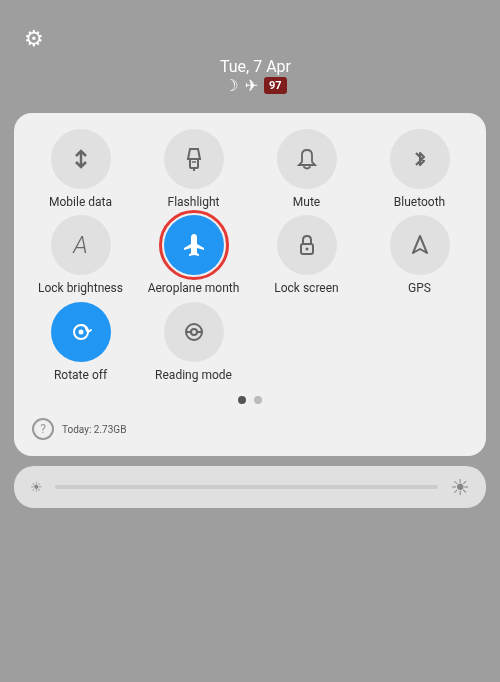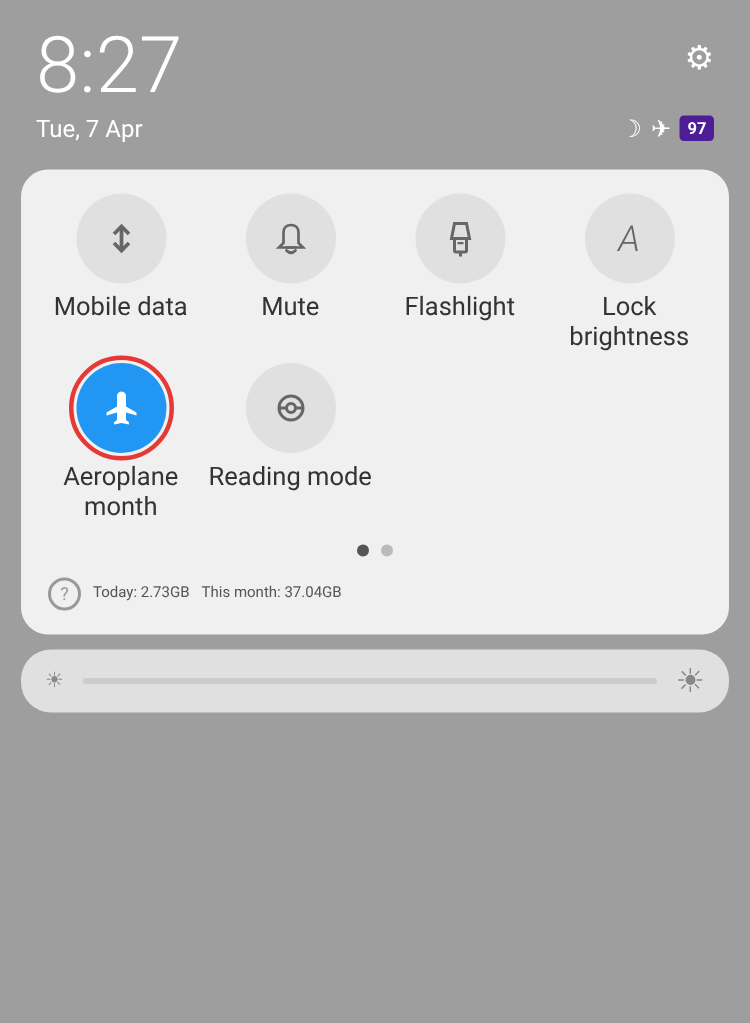--- a/index.html
+++ b/index.html
@@ -26,35 +26,36 @@
     }
     .gear-icon {
       color: #fff;
       font-size: 22px;
       margin-top: 8px;
     }
     .date-row {
       display: flex;
       justify-content: space-between;
       align-items: center;
-      padding: 0 24px 10px 24px;
+      padding: 0 24px 10px 35px;
+      flex-direction: column;
     }
     .date {
       color: #fff;
       font-size: 16px;
     }
     .status-icons {
       display: flex;
       align-items: center;
       gap: 6px;
       color: #fff;
       font-size: 16px;
     }
     .battery {
-      background: #4c1d95;
+      background: #7f1d1d;
       color: #fff;
       font-size: 11px;
       padding: 2px 5px;
       border-radius: 3px;
       font-weight: bold;
     }
 
     .quick-panel {
       margin: 8px 14px;
       background: #f0f0f0;
@@ -87,23 +88,22 @@
       font-size: 26px;
       color: #444;
     }
 
     .tile-icon.active {
       background: #2196f3;
       color: #fff;
     }
 
     .tile-label {
-      font-size: 17px;
+      font-size: 12px;
       color: #333;
-      text-align: center;
       line-height: 1.2;
     }
 
     .aeroplane-wrapper {
       position: relative;
     }
     .aeroplane-wrapper::after {
       content: '';
       position: absolute;
       top: -5px; left: -5px; right: -5px; bottom: -5px;
@@ -169,21 +169,20 @@
       height: 4px;
       background: #ccc;
       margin: 0 12px;
       border-radius: 2px;
     }
   </style>
 </head>
 <body>
 
 <div class="status-bar">
-  <span class="time">8:27</span>
   <span class="gear-icon">⚙</span>
 </div>
 
 <div class="date-row">
   <span class="date">Tue, 7 Apr</span>
   <div class="status-icons">
     <span>☽</span>
     <span>✈</span>
     <span class="battery">97</span>
   </div>
@@ -199,63 +198,100 @@
           <polyline points="9,11 14,6 19,11" fill="none" stroke="#666" stroke-width="2.5"></polyline>
           <polyline points="9,17 14,22 19,17" fill="none" stroke="#666" stroke-width="2.5"></polyline>
         </svg>
       </div>
       <span class="tile-label">Mobile data</span>
     </div>
 
 
     <div class="tile">
       <div class="tile-icon">
+        <svg width="28" height="28" viewBox="0 0 28 28" fill="none">
+          <polygon points="10,4 18,4 20,14 8,14" stroke="#666" stroke-width="2" fill="none"></polygon>
+          <rect x="10" y="14" width="8" height="9" rx="1" stroke="#666" stroke-width="2" fill="none"></rect>
+          <line x1="14" y1="23" x2="14" y2="26" stroke="#666" stroke-width="2"></line>
+          <line x1="12" y1="17" x2="16" y2="17" stroke="#666" stroke-width="1.5"></line>
+        </svg>
+      </div>
+      <span class="tile-label">Flashlight</span>
+    </div>
+
+    <div class="tile">
+      <div class="tile-icon">
 <svg width="28" height="28" viewBox="0 0 28 28" fill="none">
   <path d="M14 5 C11 5 9 7 9 10 L9 17 L6 20 L22 20 L19 17 L19 10 C19 7 17 5 14 5Z" stroke="#666" stroke-width="1.8" fill="none"></path>
   <line x1="11" y1="20" x2="17" y2="20" stroke="#666" stroke-width="1.8" stroke-linecap="round"></line>
   <path d="M11 22 Q14 25 17 22" fill="none" stroke="#666" stroke-width="1.8" stroke-linecap="round"></path>
 </svg>
         </div>
       <span class="tile-label">Mute</span>
     </div>
 
-    <div class="tile">
-      <div class="tile-icon">
-        <svg width="28" height="28" viewBox="0 0 28 28" fill="none">
-          <polygon points="10,4 18,4 20,14 8,14" stroke="#666" stroke-width="2" fill="none"></polygon>
-          <rect x="10" y="14" width="8" height="9" rx="1" stroke="#666" stroke-width="2" fill="none"></rect>
-          <line x1="14" y1="23" x2="14" y2="26" stroke="#666" stroke-width="2"></line>
-          <line x1="12" y1="17" x2="16" y2="17" stroke="#666" stroke-width="1.5"></line>
-        </svg>
-      </div>
-      <span class="tile-label">Flashlight</span>
-    </div>
-
-
+
+    <div class="tile">
+      <div class="tile-icon">
+        <svg width="28" height="28" viewBox="0 0 28 28" fill="none">
+          <polyline points="10,8 18,16 14,20 14,8 18,12 10,20" fill="none" stroke="#666" stroke-width="2.2" stroke-linejoin="round"></polyline>
+        </svg>
+      </div>
+      <span class="tile-label">Bluetooth</span>
+    </div>
 
     <div class="tile">
       <div class="tile-icon" style="font-size:24px;font-style:italic;color:#666;font-weight:300;">A</div>
       <span class="tile-label">Lock brightness</span>
     </div>
 
     <div class="tile">
       <div style="position:relative;display:inline-block;">
         <div class="aeroplane-wrapper">
           <div class="tile-icon active">
             <svg width="30" height="30" viewBox="0 0 30 30" fill="white">
               <path d="M15 4 C13 4 12 5.5 12 7 L12 14 L5 18 L5 20 L12 18 L12 23 L10 24.5 L10 26 L15 25 L20 26 L20 24.5 L18 23 L18 18 L25 20 L25 18 L18 14 L18 7 C18 5.5 17 4 15 4Z"></path>
             </svg>
           </div>
         </div>
       </div>
       <span class="tile-label">Aeroplane month</span>
     </div>
 
-
-
+    <div class="tile">
+      <div class="tile-icon">
+        <svg width="28" height="28" viewBox="0 0 28 28" fill="none">
+          <rect x="8" y="13" width="12" height="10" rx="2" stroke="#666" stroke-width="2" fill="none"></rect>
+          <path d="M10 13 L10 9 Q10 5 14 5 Q18 5 18 9 L18 13" stroke="#666" stroke-width="2" fill="none"></path>
+          <circle cx="14" cy="18" r="1.5" fill="#666"></circle>
+        </svg>
+      </div>
+      <span class="tile-label">Lock screen</span>
+    </div>
+
+    <div class="tile">
+      <div class="tile-icon">
+        <svg width="28" height="28" viewBox="0 0 28 28" fill="none">
+          <path d="M14 5 L21 22 L14 18 L7 22 Z" stroke="#666" stroke-width="2" fill="none" stroke-linejoin="round"></path>
+        </svg>
+      </div>
+      <span class="tile-label">GPS</span>
+    </div>
+
+    <div class="tile">
+      <div class="tile-icon active">
+        <svg width="28" height="28" viewBox="0 0 28 28" fill="none">
+          <circle cx="14" cy="14" r="7" stroke="white" stroke-width="2" fill="none"></circle>
+          <circle cx="14" cy="14" r="2.5" fill="white"></circle>
+          <path d="M14 7 A7 7 0 0 1 21 14" stroke="white" stroke-width="2" stroke-linecap="round" fill="none"></path>
+          <polyline points="19,11 21,14 24,12" fill="none" stroke="white" stroke-width="2" stroke-linecap="round" stroke-linejoin="round"></polyline>
+        </svg>
+      </div>
+      <span class="tile-label">Rotate off</span>
+    </div>
 
     <div class="tile">
       <div class="tile-icon">
         <svg width="28" height="28" viewBox="0 0 28 28" fill="none">
           <circle cx="14" cy="14" r="8" stroke="#666" stroke-width="2" fill="none"></circle>
           <circle cx="14" cy="14" r="3" stroke="#666" stroke-width="2" fill="none"></circle>
           <line x1="6" y1="14" x2="11" y2="14" stroke="#666" stroke-width="2"></line>
           <line x1="17" y1="14" x2="22" y2="14" stroke="#666" stroke-width="2"></line>
         </svg>
       </div>
@@ -264,21 +300,20 @@
   </div>
 
   <div class="dots-row">
     <div class="dot active"></div>
     <div class="dot"></div>
   </div>
 
   <div class="data-row">
     <div class="data-row-icon">?</div>
     <span class="data-text">Today: 2.73GB</span>
-    <span class="data-text">This month: 37.04GB</span>
   </div>
 </div>
 
 <div class="brightness-bar">
   <span class="brightness-icon" style="font-size:14px;">☀</span>
   <div class="brightness-track"></div>
   <span class="brightness-icon" style="font-size:22px;">☀</span>
 </div>
 
 </body></html>

